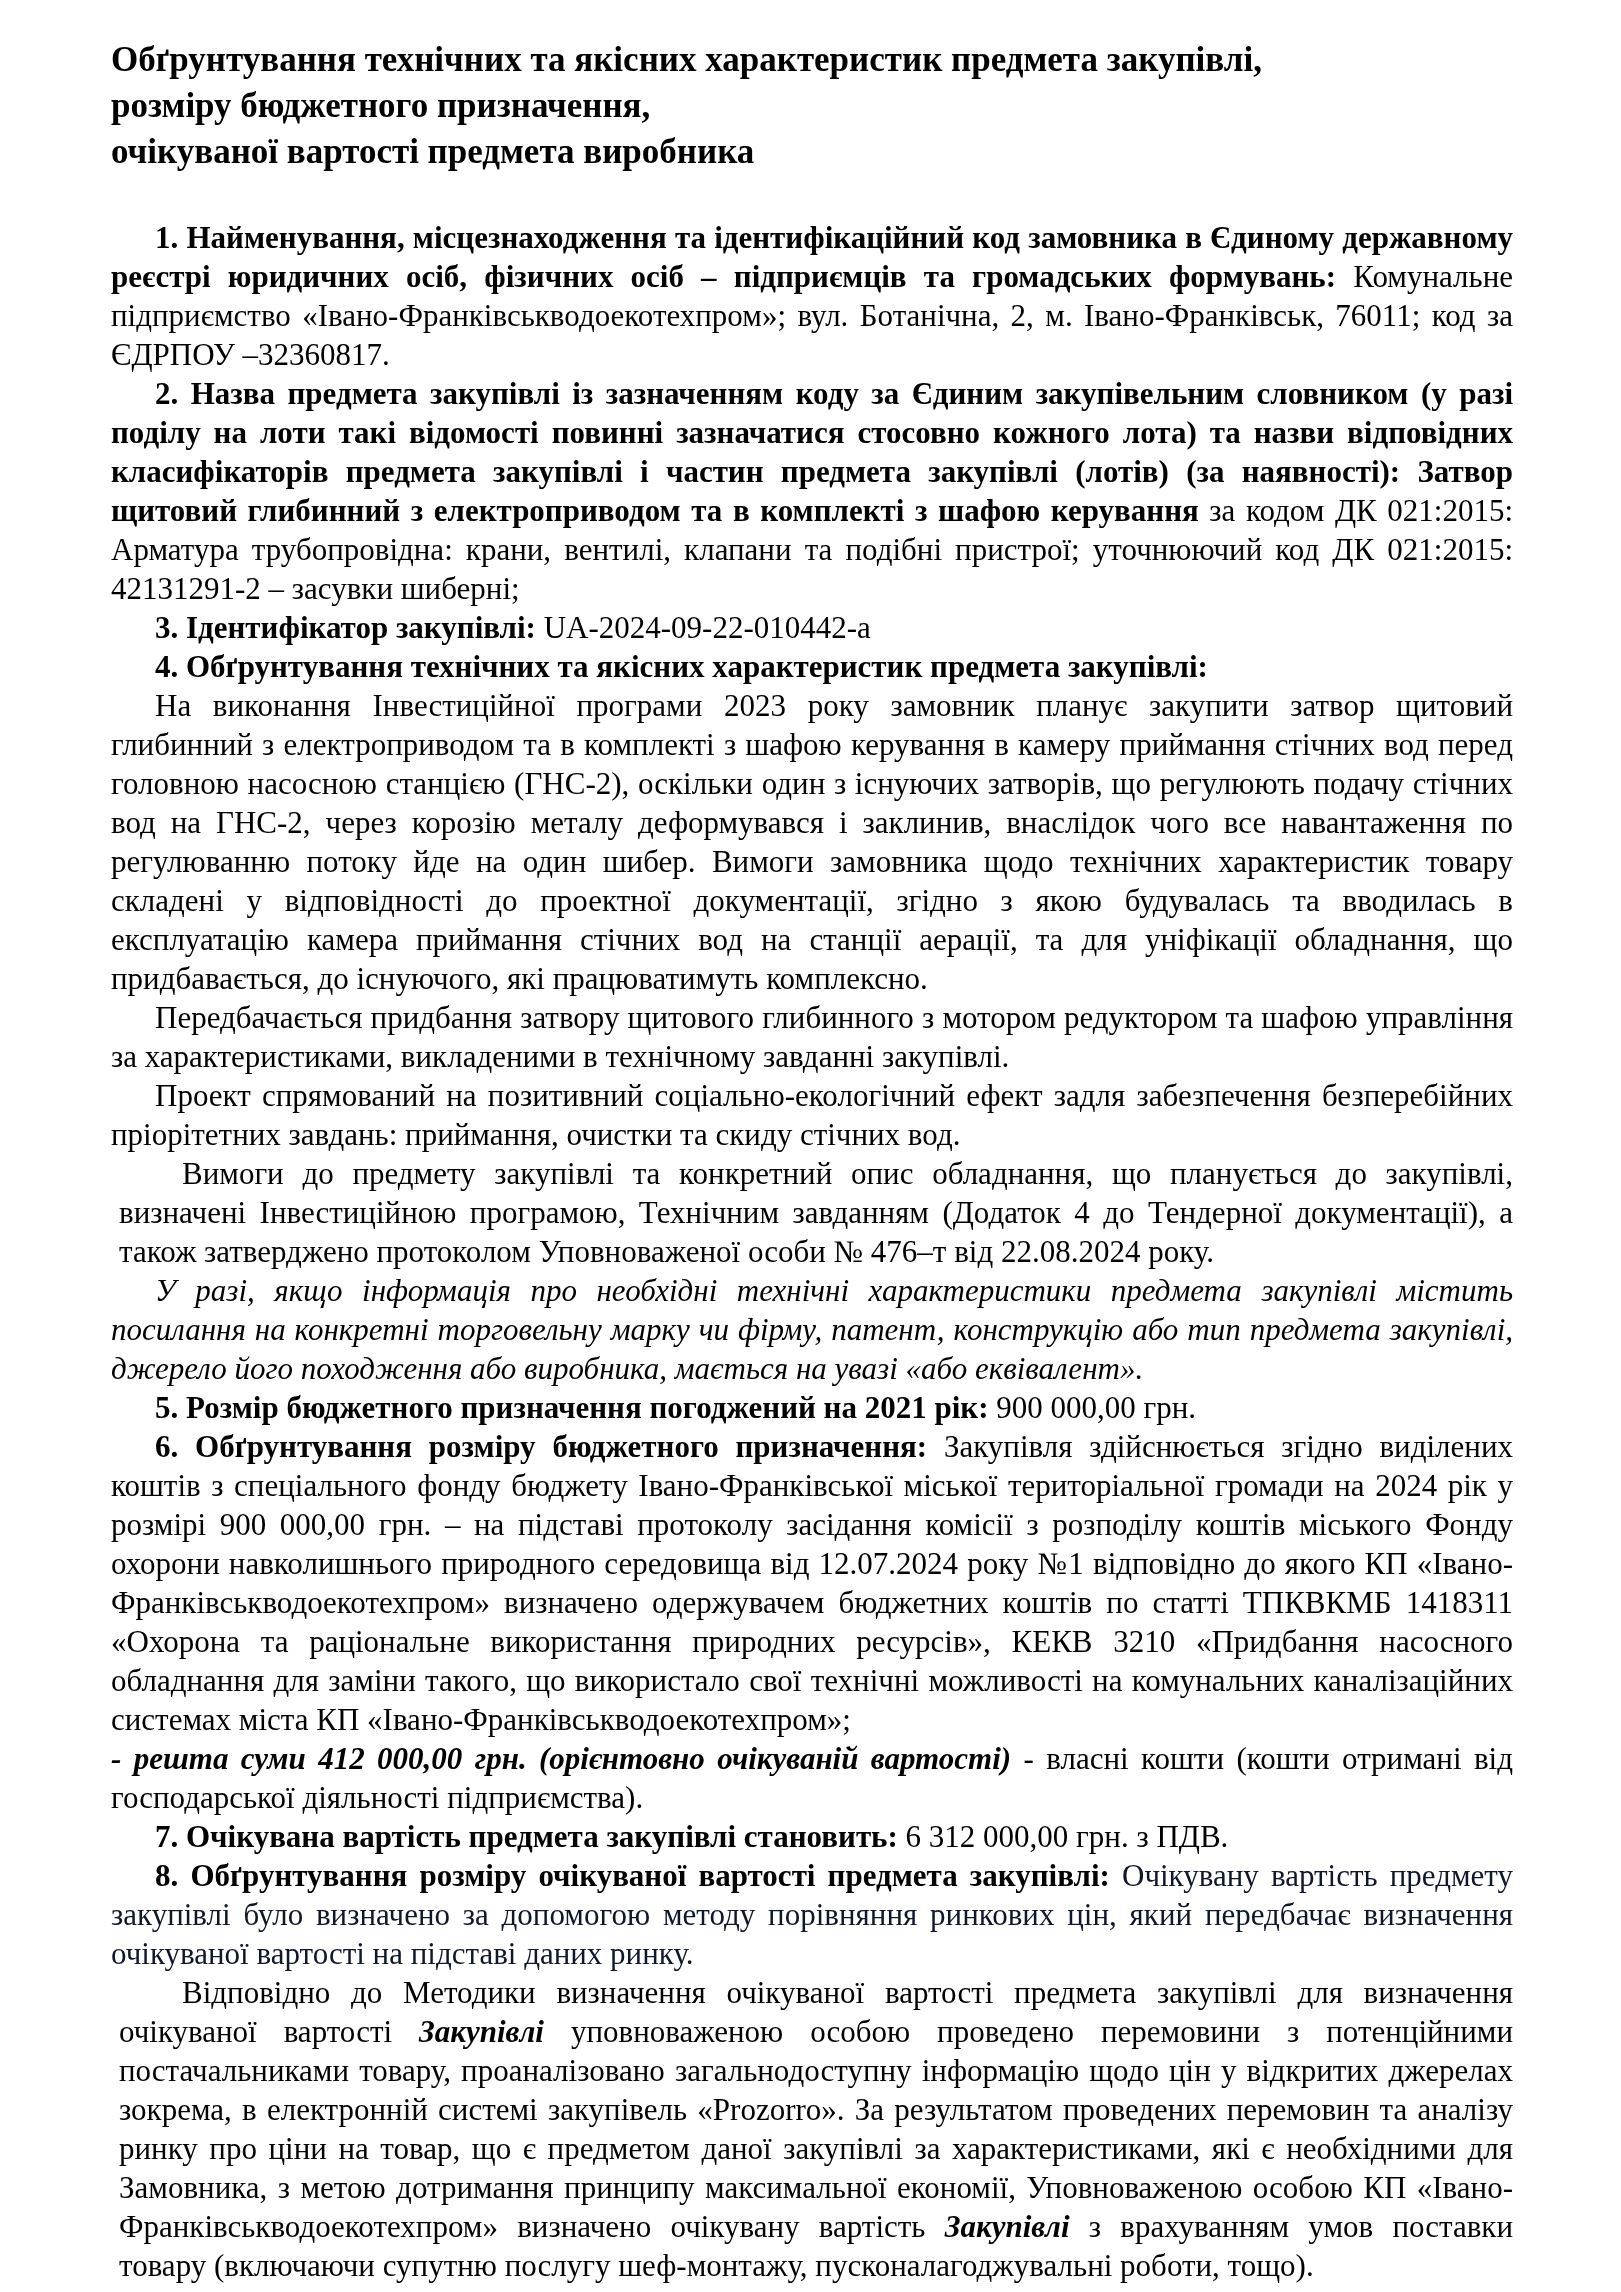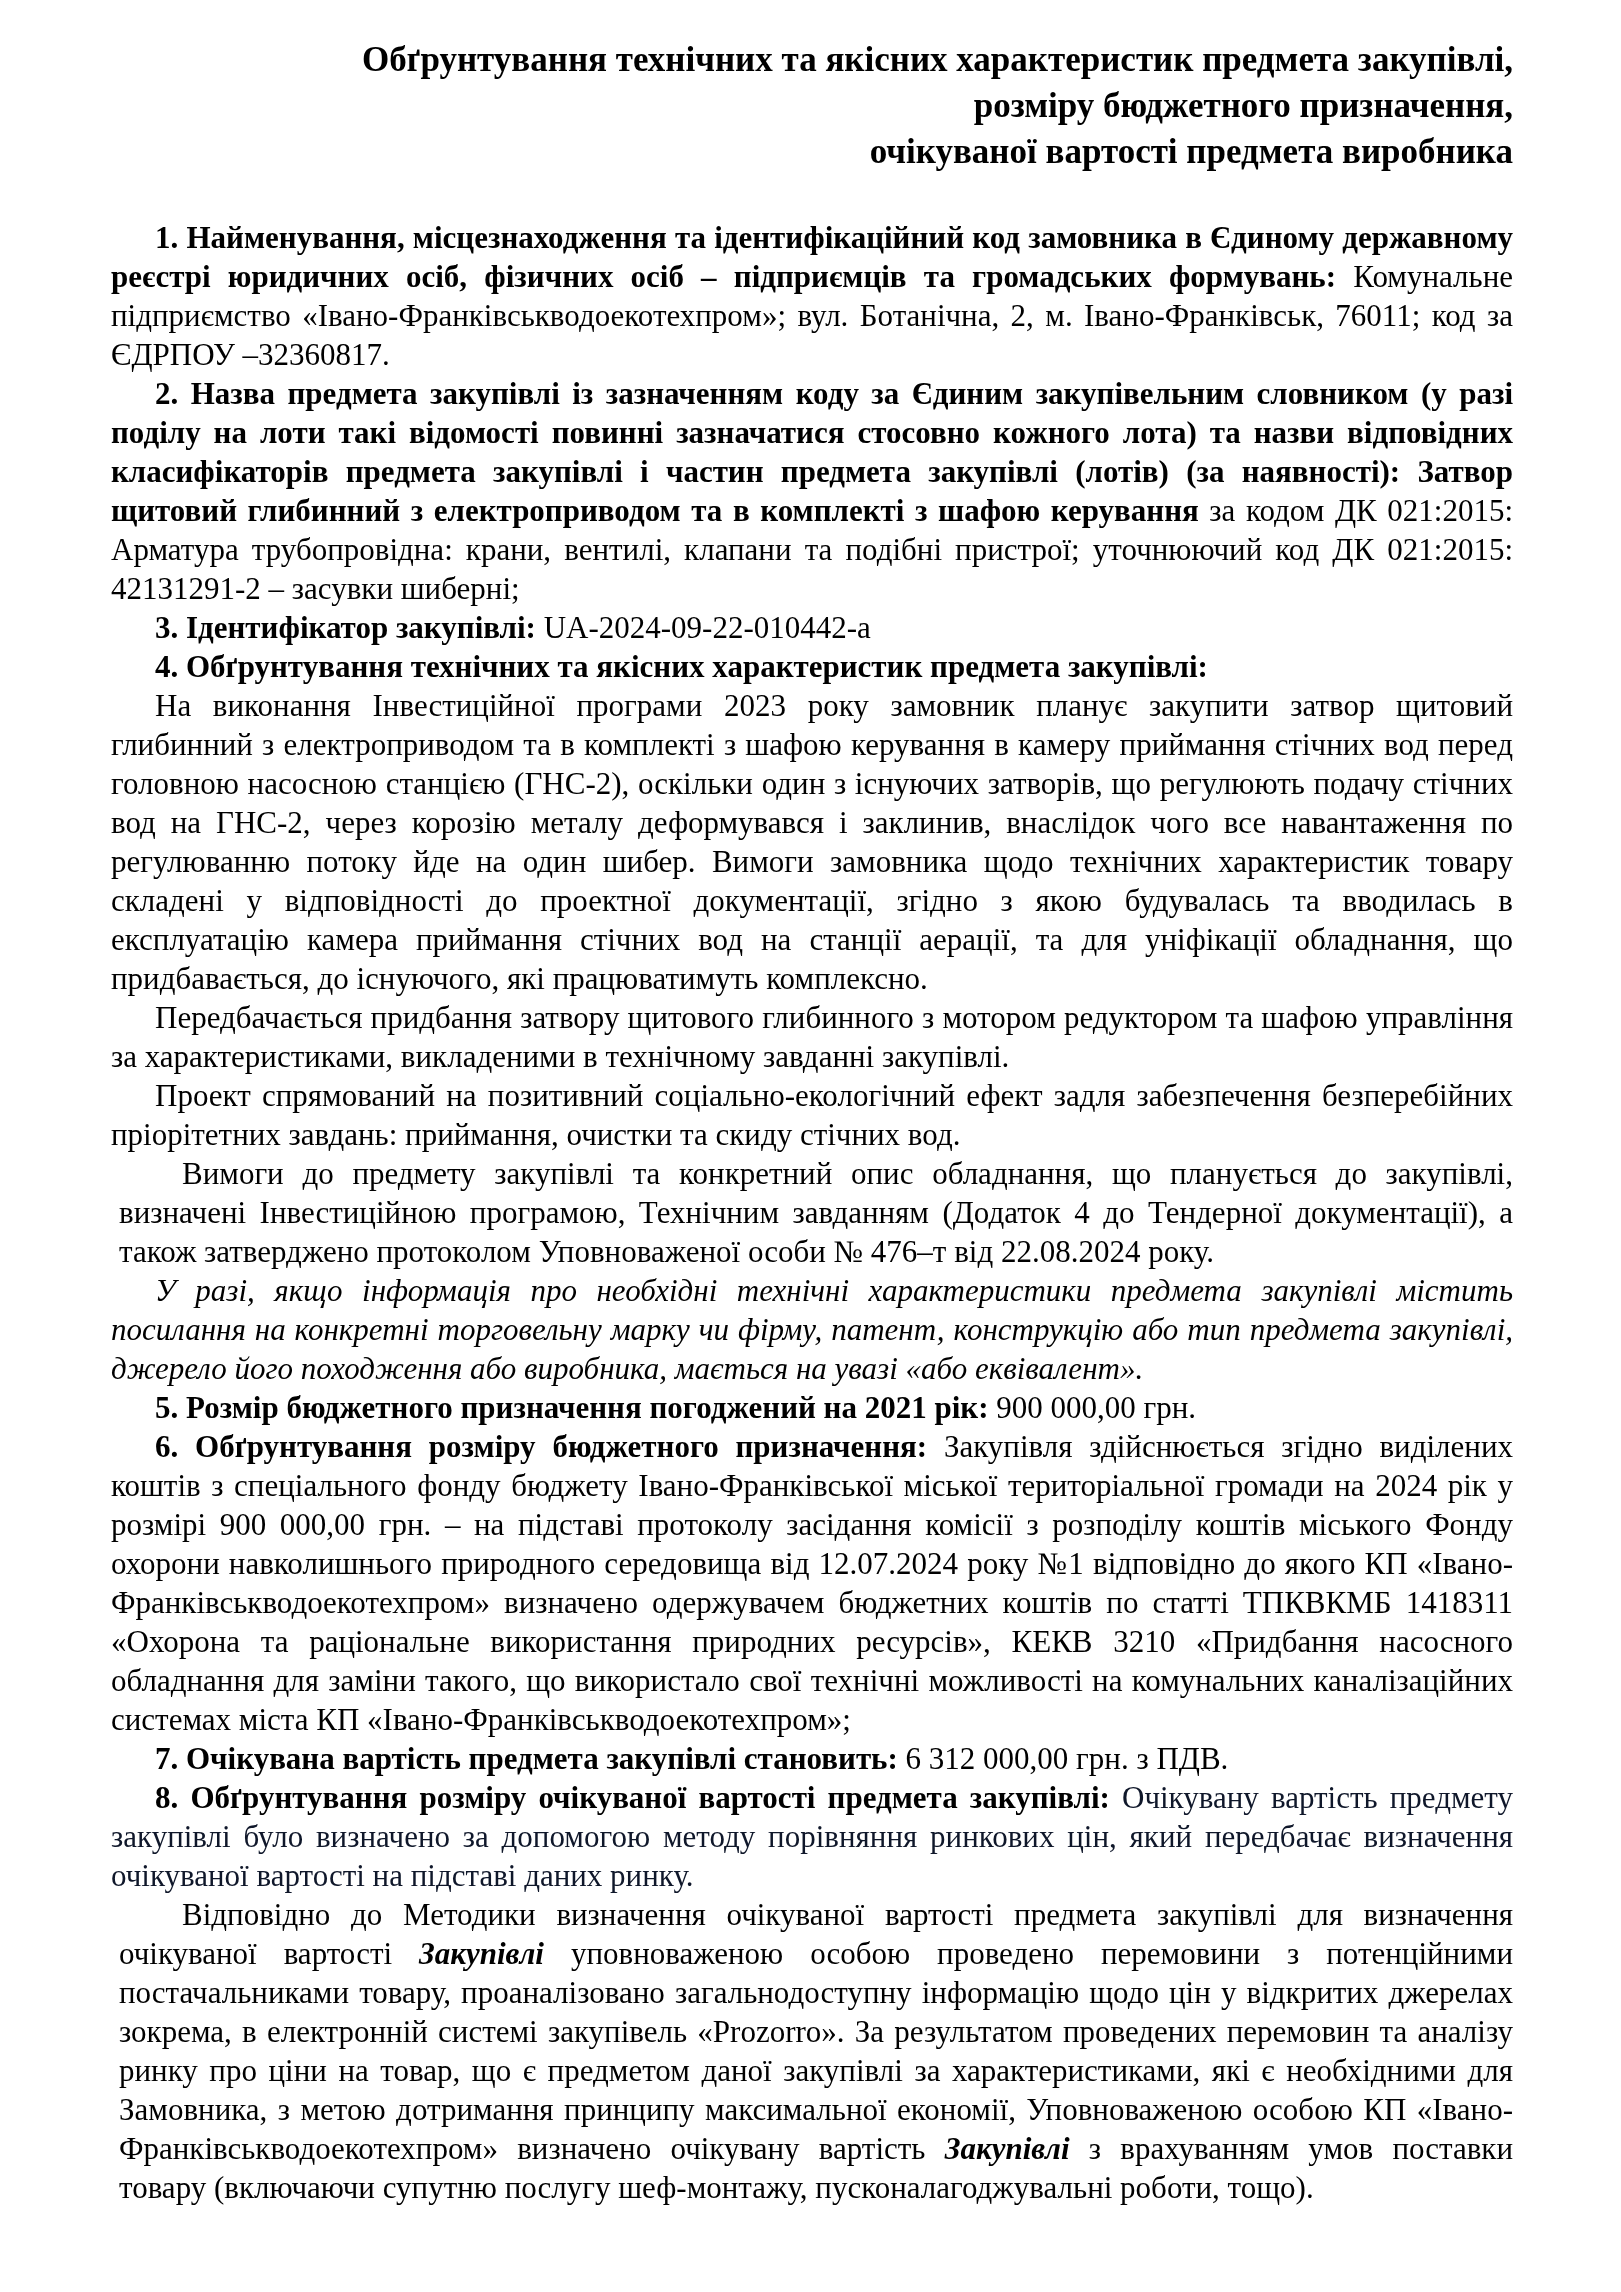--- a/index.html
+++ b/index.html
@@ -9,21 +9,21 @@
     height: 2293px;
     background: #ffffff;
     box-sizing: border-box;
     padding: 37px 108px 0 111px;
     font-family: "Liberation Serif", "DejaVu Serif", serif;
     font-size: 31px;
     line-height: 39px;
     color: #000000;
   }
   .title {
-    text-align: right;
+    text-align: left;
     font-weight: bold;
     font-size: 35px;
     line-height: 46px;
     margin: 0 0 43px 0;
   }
   .p {
     margin: 0;
     text-indent: 44px;
     text-align: justify;
   }
@@ -60,20 +60,21 @@
   <p class="p"><span>Проект спрямований на позитивний соціально-екологічний ефект задля забезпечення безперебійних пріорітетних завдань: приймання, очистки та скиду стічних вод.</span></p>
 
   <p class="p indent-lg"><span>Вимоги до предмету закупівлі та конкретний опис обладнання, що планується до закупівлі, визначені Інвестиційною програмою, Технічним завданням (Додаток 4 до Тендерної документації),  а також затверджено протоколом Уповноваженої особи № 476–т від 22.08.2024 року.</span></p>
 
   <p class="p"><span class="i">У разі, якщо інформація про необхідні технічні характеристики предмета закупівлі містить посилання на конкретні торговельну марку чи фірму, патент, конструкцію або тип предмета закупівлі, джерело його походження або виробника, мається на увазі «або еквівалент».</span></p>
 
   <p class="p"><span class="b">5. Розмір бюджетного призначення погоджений на 2021 рік: </span><span>900 000,00 грн.</span></p>
 
   <p class="p"><span class="b">6. Обґрунтування розміру бюджетного призначення: </span><span>Закупівля здійснюється згідно виділених коштів з спеціального фонду бюджету Івано-Франківської міської територіальної громади на 2024 рік у розмірі 900 000,00 грн. – на підставі протоколу засідання комісії з розподілу коштів міського Фонду охорони навколишнього природного середовища від 12.07.2024 року №1 відповідно до якого КП «Івано-Франківськводоекотехпром» визначено одержувачем бюджетних коштів по статті ТПКВКМБ 1418311 «Охорона та раціональне використання природних ресурсів», КЕКВ 3210 «Придбання насосного обладнання для заміни такого, що використало свої технічні можливості на комунальних каналізаційних системах міста КП «Івано-Франківськводоекотехпром»;</span></p>
 
+  <p class="p indent-none"><span class="bi">- решта суми 412 000,00 грн. (орієнтовно очікуваній вартості) </span><span>- власні кошти (кошти отримані від господарської діяльності підприємства).</span></p>
 
   <p class="p"><span class="b">7. Очікувана вартість предмета закупівлі становить: </span><span>6 312 000,00 грн. з ПДВ.</span></p>
 
   <p class="p"><span class="b">8. Обґрунтування розміру очікуваної вартості предмета закупівлі: </span><span class="muted">Очікувану вартість предмету закупівлі було визначено за допомогою методу порівняння ринкових цін, який передбачає визначення очікуваної вартості на підставі даних ринку.</span></p>
 
   <p class="p indent-lg"><span>Відповідно до Методики визначення очікуваної вартості предмета закупівлі для визначення очікуваної вартості </span><span class="bi">Закупівлі</span><span> уповноваженою особою проведено перемовини з потенційними постачальниками товару, проаналізовано загальнодоступну інформацію щодо цін у відкритих джерелах зокрема, в електронній системі закупівель «Prozorro». За результатом проведених перемовин та аналізу ринку про ціни на товар, що є предметом даної закупівлі за характеристиками, які є необхідними для Замовника, з метою дотримання принципу максимальної економії, Уповноваженою особою КП «Івано-Франківськводоекотехпром» визначено очікувану вартість </span><span class="bi">Закупівлі</span><span> з врахуванням умов поставки товару (включаючи супутню послугу шеф-монтажу, пусконалагоджувальні роботи, тощо).</span></p>
 
 </div>
 
 

